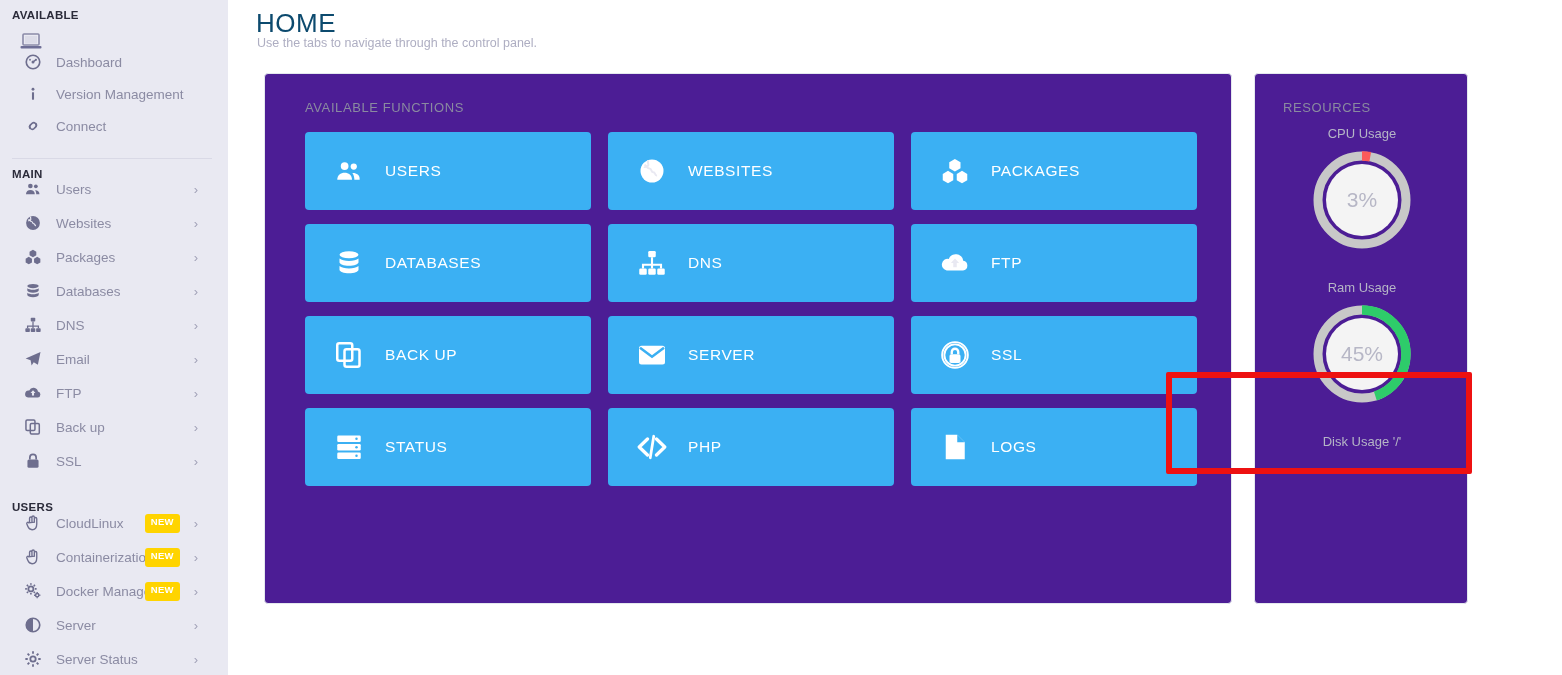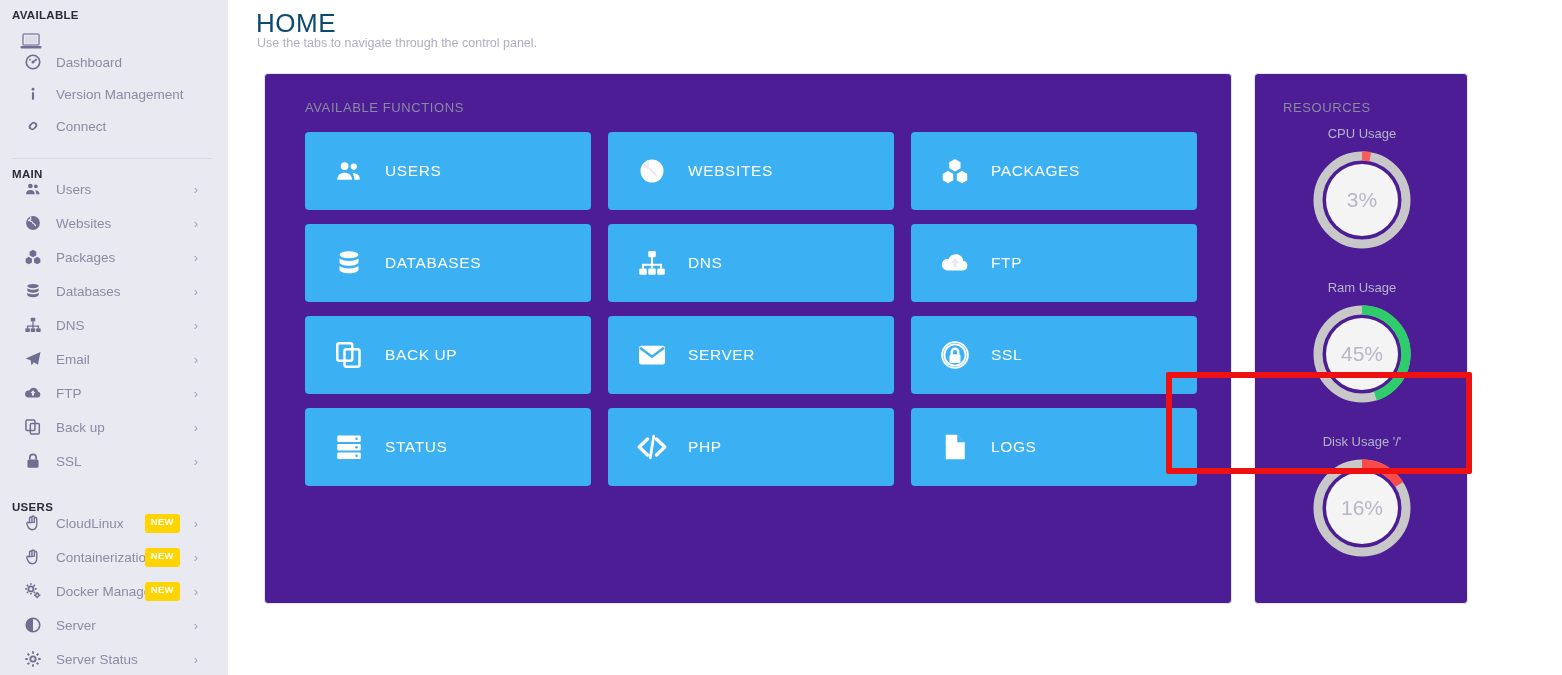--- a/index.html
+++ b/index.html
@@ -523,23 +523,18 @@
           <div class="gauge-block gb-ram">
             <div class="gauge-title">Ram Usage</div>
             <div class="gauge-wrap"><svg width="108" height="108" viewBox="0 0 108 108">
                 <circle cx="54" cy="54" r="36" fill="#f4f4f4"></circle>
                 <circle cx="54" cy="54" r="44" fill="none" stroke="#c8c8c8" stroke-width="9"></circle>
                 <circle cx="54" cy="54" r="44" fill="none" stroke="#2ecc6a" stroke-width="9.5" stroke-dasharray="124.41 152.05" transform="rotate(-90 54 54)"></circle>
               </svg><div class="gauge-val">45%</div></div>
           </div>
           <div class="gauge-block gb-disk">
             <div class="gauge-title">Disk Usage '/'</div>
-            <div class="gauge-wrap"><svg width="108" height="108" viewBox="0 0 108 108">
-                <circle cx="54" cy="54" r="36" fill="#f4f4f4"></circle>
-                <circle cx="54" cy="54" r="44" fill="none" stroke="#c8c8c8" stroke-width="9"></circle>
-                <circle cx="54" cy="54" r="44" fill="none" stroke="#fb4a4a" stroke-width="9.5" stroke-dasharray="44.23 232.23" transform="rotate(-90 54 54)"></circle>
-              </svg><div class="gauge-val">16%</div></div>
           </div>
         </div>
     </div>
 
   </div>
 </div>
 
 </body></html>

